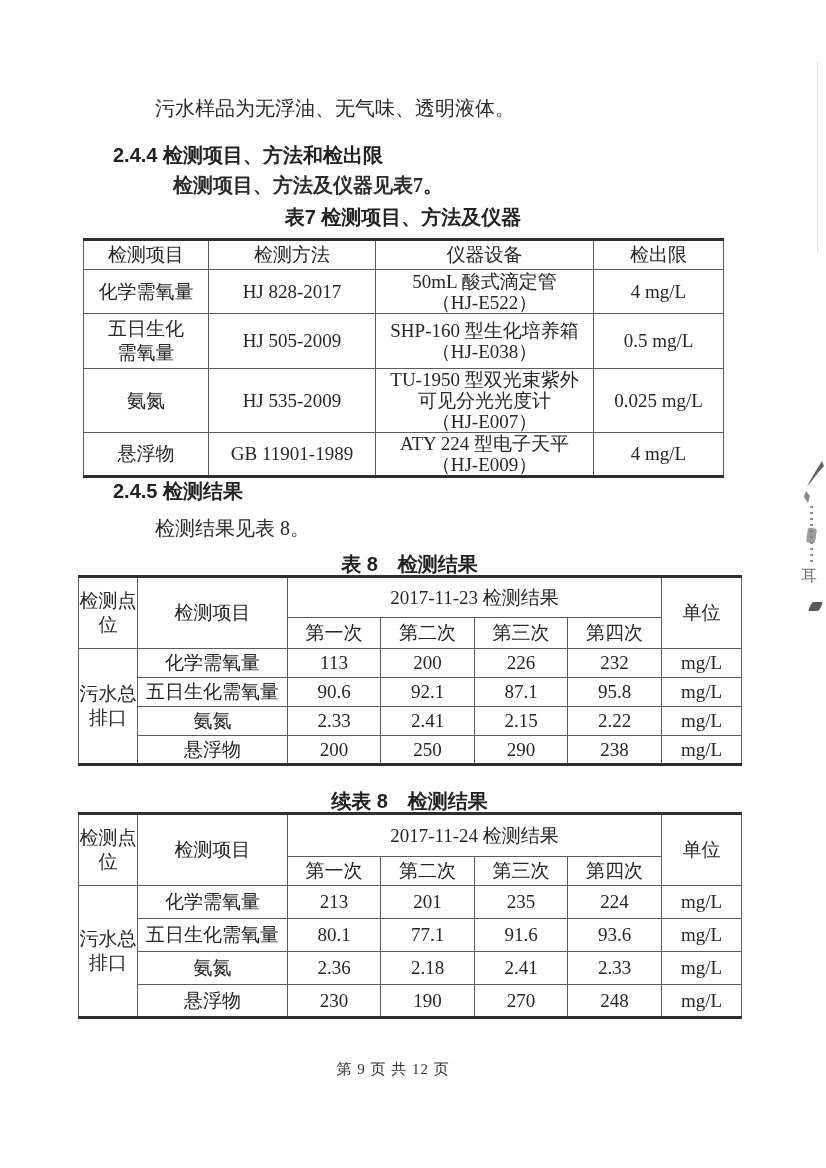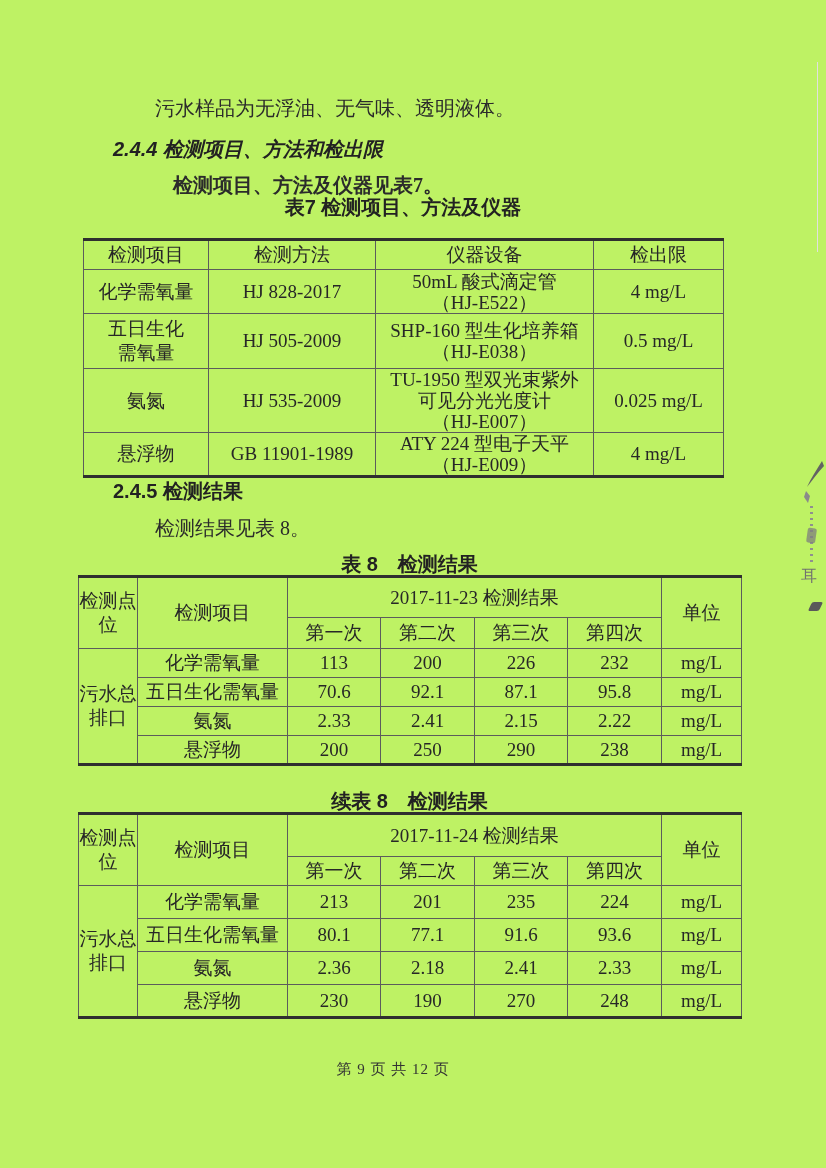--- a/index.html
+++ b/index.html
@@ -1,18 +1,18 @@
 <!DOCTYPE html>
 <html><head>
 <meta charset="utf-8">
 <style>
   html,body{margin:0;padding:0;background:#e9e9e9;}
   .page{
     position:relative;width:826px;height:1168px;margin:0 auto;
-    background:#bef264;overflow:hidden;
+    background:#ffffff;overflow:hidden;
     font-family:"Liberation Serif",serif;color:#262626;
   }
   .abs{position:absolute;}
   .para{font-size:20px;line-height:24px;color:#2b2b2b;white-space:nowrap;}
   .heading{font-size:20px;font-weight:bold;line-height:24px;white-space:nowrap;
     font-family:"Liberation Sans",sans-serif;color:#222;}
   .tbl-title{font-size:20px;font-weight:bold;text-align:center;
     font-family:"Liberation Sans",sans-serif;color:#222;white-space:nowrap;}
   table{border-collapse:collapse;table-layout:fixed;
     border-top:3px solid #2f2f2f;border-bottom:3px solid #2f2f2f;
@@ -32,25 +32,25 @@
   .blob{width:11px;height:9px;background:#5a5a5a;border-radius:2px;transform:skewX(-25deg);}
   .edge-glyph{font-size:16px;color:#707070;font-family:"Liberation Serif",serif;}
 </style>
 </head>
 <body>
 
 <div class="page">
 
   <div class="abs para" style="left:155px;top:96px;">污水样品为无浮油、无气味、透明液体。</div>
 
-  <div class="abs heading" style="left:113px;top:137px;font-style:italic;">2.4.4 检测项目、方法和检出限</div>
+  <div class="abs heading" style="left:113px;top:143px;">2.4.4 检测项目、方法和检出限</div>
 
   <div class="abs para" style="left:173px;top:173px;font-weight:bold;">检测项目、方法及仪器见表7。</div>
 
-  <div class="abs tbl-title" style="left:83px;top:194px;width:640px;">表7 检测项目、方法及仪器</div>
+  <div class="abs tbl-title" style="left:83px;top:204px;width:640px;">表7 检测项目、方法及仪器</div>
 
   <table class="abs t7" style="left:83px;top:238px;width:640px;">
     <colgroup>
         <col style="width:125px">
         <col style="width:167px">
         <col style="width:218px">
         <col style="width:130px">
       </colgroup>
     <tbody>
         <tr style="height:30px">
@@ -134,21 +134,21 @@
       <td rowspan="4" class="cell-point">污水总排口</td>
       <td>化学需氧量</td>
       <td>113</td>
       <td>200</td>
       <td>226</td>
       <td>232</td>
       <td>mg/L</td>
     </tr>
     <tr style="height:29px">
       <td>五日生化需氧量</td>
-      <td>70.6</td>
+      <td>90.6</td>
       <td>92.1</td>
       <td>87.1</td>
       <td>95.8</td>
       <td>mg/L</td>
     </tr>
     <tr style="height:29px">
       <td>氨氮</td>
       <td>2.33</td>
       <td>2.41</td>
       <td>2.15</td>

